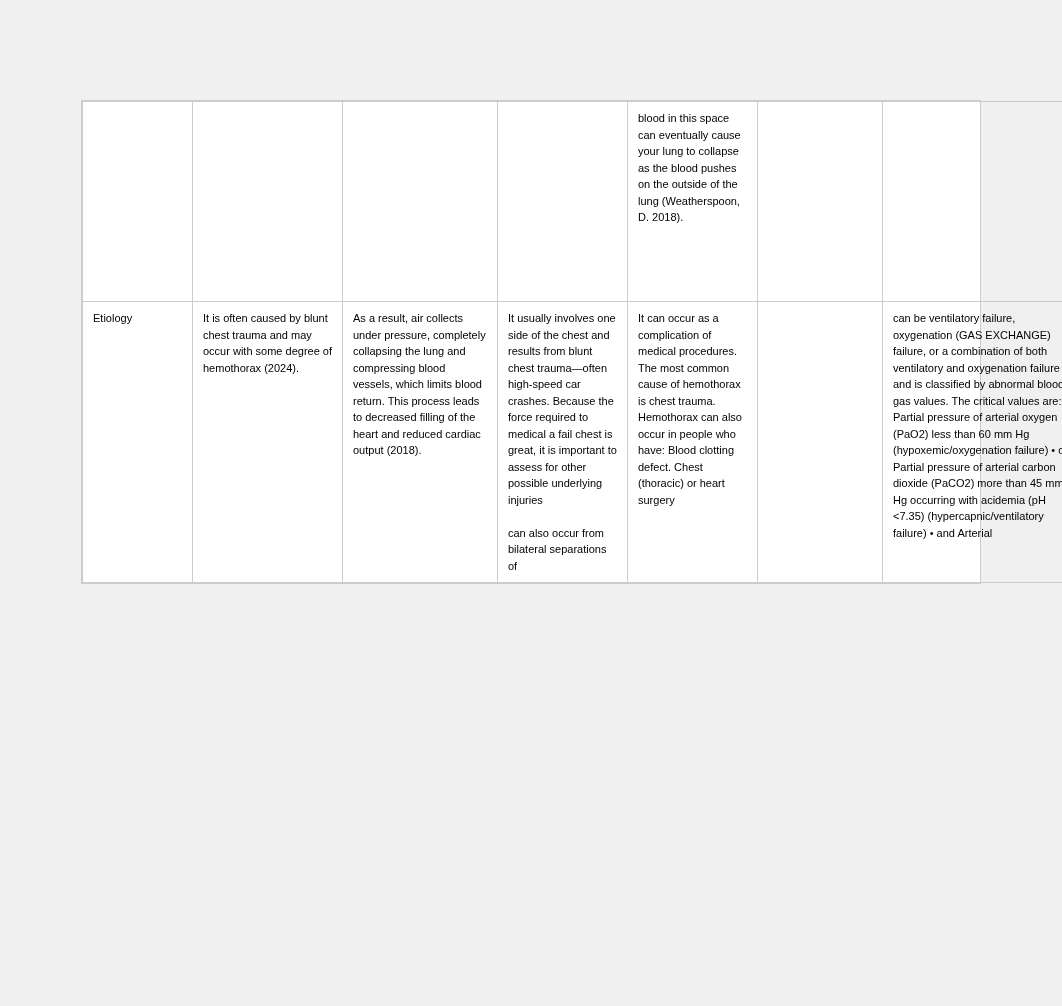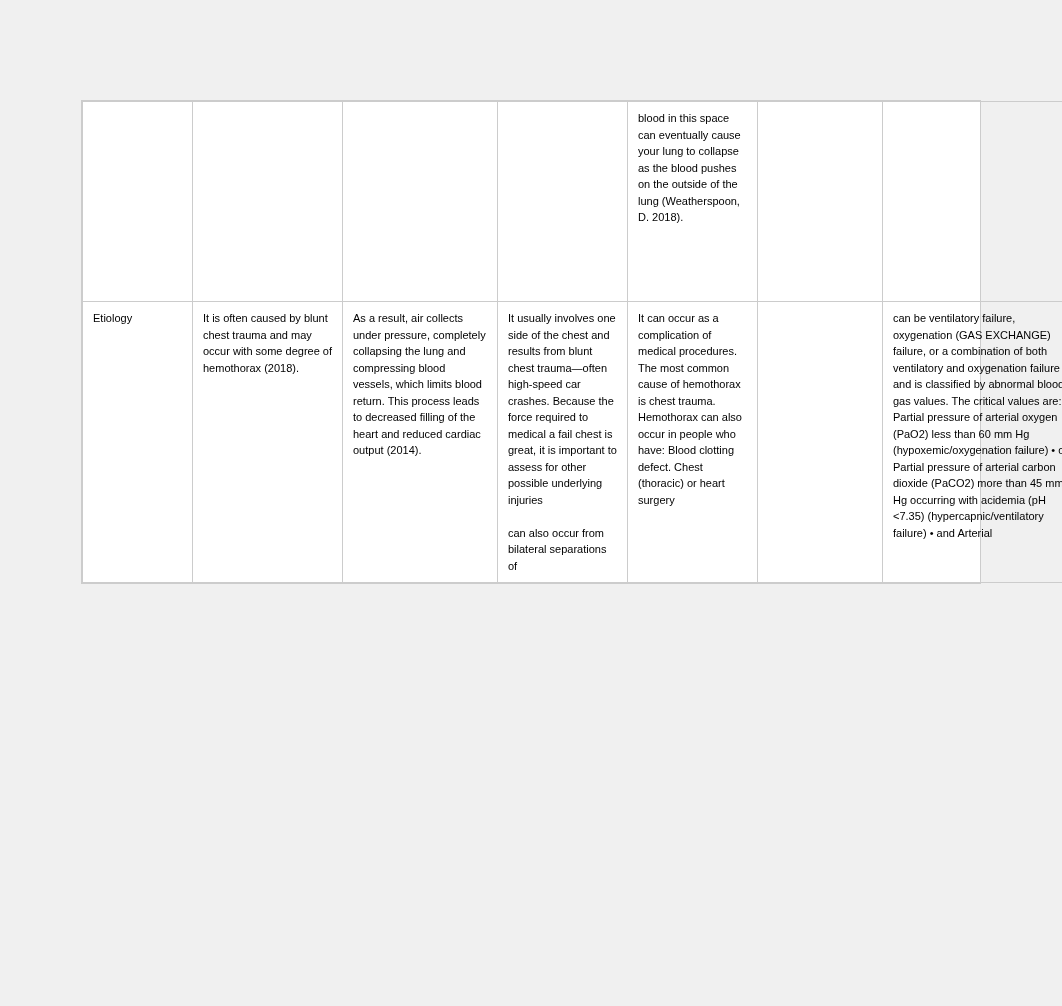--- a/index.html
+++ b/index.html
@@ -96,22 +96,22 @@
           <td></td>
           <td></td>
           <td></td>
           <td>blood in this space can eventually cause your lung to collapse as the blood pushes on the outside of the lung (Weatherspoon, D. 2018).</td>
           <td></td>
           <td></td>
         </tr>
 
         <tr class="etiology-row">
           <td>Etiology</td>
-          <td>It is often caused by blunt chest trauma and may occur with some degree of hemothorax (2018).</td>
-          <td>As a result, air collects under pressure, completely collapsing the lung and compressing blood vessels, which limits blood return. This process leads to decreased filling of the heart and reduced cardiac output (2014).</td>
+          <td>It is often caused by blunt chest trauma and may occur with some degree of hemothorax (2024).</td>
+          <td>As a result, air collects under pressure, completely collapsing the lung and compressing blood vessels, which limits blood return. This process leads to decreased filling of the heart and reduced cardiac output (2018).</td>
           <td>
             <span>It usually involves one side of the chest and results from blunt chest trauma—often high-speed car crashes. Because the force required to medical a fail chest is great, it is important to assess for other possible underlying injuries</span>
             <br><br>
             <span>can also occur from bilateral separations of</span>
           </td>
           <td>It can occur as a complication of medical procedures. The most common cause of hemothorax is chest trauma. Hemothorax can also occur in people who have: Blood clotting defect. Chest (thoracic) or heart surgery</td>
           <td></td>
           <td>can be ventilatory failure, oxygenation (GAS EXCHANGE) failure, or a combination of both ventilatory and oxygenation failure and is classified by abnormal blood gas values. The critical values are: • Partial pressure of arterial oxygen (PaO2) less than 60 mm Hg (hypoxemic/oxygenation failure) • or Partial pressure of arterial carbon dioxide (PaCO2) more than 45 mm Hg occurring with acidemia (pH &lt;7.35) (hypercapnic/ventilatory failure) • and Arterial</td>
         </tr>
       </tbody>

